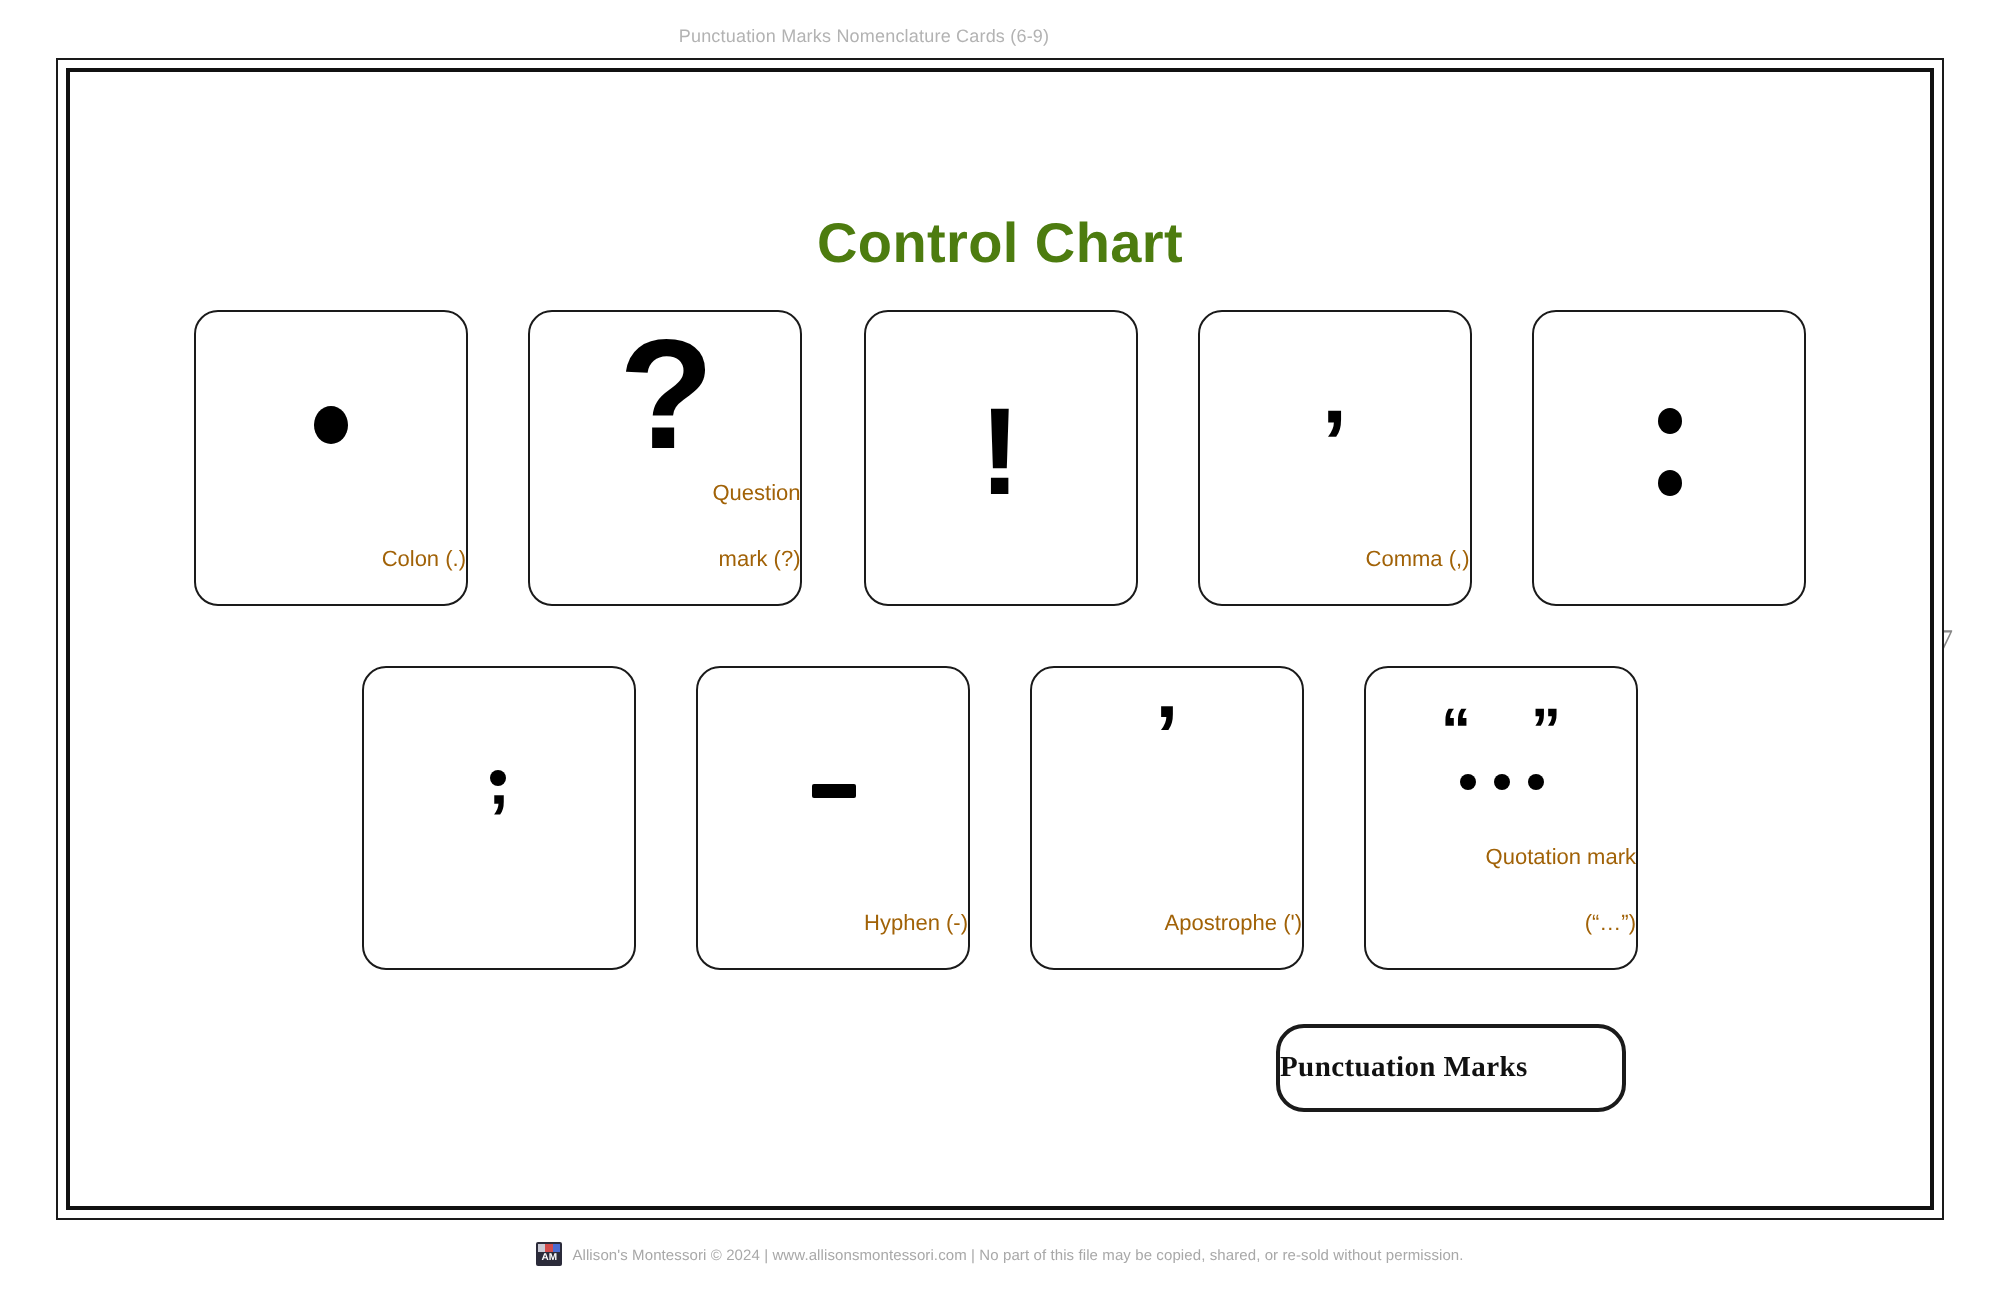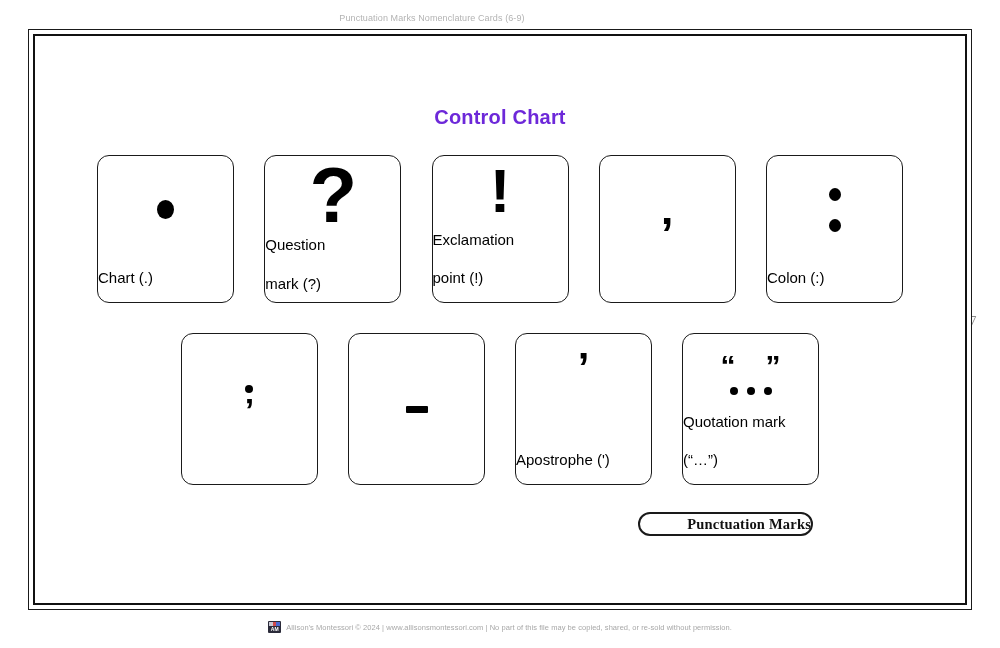--- a/index.html
+++ b/index.html
@@ -59,23 +59,23 @@
     font-family: "Liberation Serif", serif;
   }
 
   
   .control-chart-title {
     position: absolute;
     left: 0;
     top: 106px;
     width: 1000px;
     text-align: center;
-    font-size: 20px;
-    font-weight: bold;
-    color: #6d28d9;
+    font-size: 28px;
+    font-weight: bold;
+    color: #4d7c0f;
     letter-spacing: 0.2px;
   }
 
   
   .card-row {
     position: absolute;
     display: flex;
     align-items: flex-start;
   }
   .card-row.row-1 {
@@ -120,23 +120,23 @@
     display: flex;
     align-items: center;
     justify-content: center;
     color: #000000;
     font-family: "Liberation Sans", sans-serif;
     line-height: 1;
     user-select: none;
   }
   .card-label {
     width: 100%;
-    text-align: left;
-    font-size: 15px;
-    color: #000000;
+    text-align: right;
+    font-size: 11px;
+    color: #a16207;
     line-height: 1.25;
     padding-bottom: 14px;
     box-sizing: border-box;
   }
   .card-label .sub {
     display: block;
     margin-top: 20px;
   }
 
   
@@ -231,27 +231,27 @@
   
   .align-top { align-items: flex-start; padding-top: 18px; }
   .align-upper { align-items: flex-start; padding-top: 26px; }
 
   
   .punct-pill {
     position: absolute;
     left: 638px;
     top: 512px;
     width: 175px;
-    height: 24px;
+    height: 44px;
     border: 2px solid #1a1a1a;
     border-radius: 14px;
     background: #ffffff;
     display: flex;
     align-items: center;
-    justify-content: flex-end;
+    justify-content: flex-start;
     box-sizing: border-box;
   }
   .punct-pill span {
     font-family: "Liberation Serif", serif;
     font-weight: bold;
     font-size: 14.5px;
     color: #111111;
     letter-spacing: 0.2px;
   }
 
@@ -316,70 +316,67 @@
 </div>
 
 <div class="control-chart-title">Control Chart</div>
 
 <div class="card-row row-1">
 
   <div class="card">
     <div class="card-glyph glyph-period">
       <span class="dot dot-lg"></span>
     </div>
-    <div class="card-label">Chart (.)</div>
+    <div class="card-label">Colon (.)</div>
   </div>
 
   <div class="card">
     <div class="card-glyph glyph-question">?</div>
     <div class="card-label">
       <span>Question</span>
       <span class="sub">mark (?)</span>
     </div>
   </div>
 
   <div class="card">
     <div class="card-glyph glyph-exclam">!</div>
-    <div class="card-label">
-      <span>Exclamation</span>
-      <span class="sub">point (!)</span>
-    </div>
   </div>
 
   <div class="card">
     <div class="card-glyph glyph-comma">’</div>
+    <div class="card-label">Comma (,)</div>
   </div>
 
   <div class="card">
     <div class="card-glyph">
       <span class="glyph-colon-stack">
         <span class="dot dot-md"></span>
         <span class="dot dot-md"></span>
       </span>
     </div>
-    <div class="card-label">Colon (:)</div>
   </div>
 
 </div>
 
 <div class="card-row row-2">
 
   <div class="card">
     <div class="card-glyph">
       <span class="glyph-semicolon-stack">
         <span class="dot dot-sm"></span>
         <span class="semi-comma">’</span>
       </span>
     </div>
   </div>
 
   <div class="card">
     <div class="card-glyph">
       <span class="glyph-hyphen"></span>
     </div>
+    <div class="card-label">Hyphen (-)</div>
   </div>
 
   <div class="card">
     <div class="card-glyph align-upper glyph-apostrophe">’</div>
     <div class="card-label">Apostrophe (')</div>
   </div>
 
   <div class="card quotation">
     <div class="card-glyph align-top">
       <span class="glyph-quotes">

